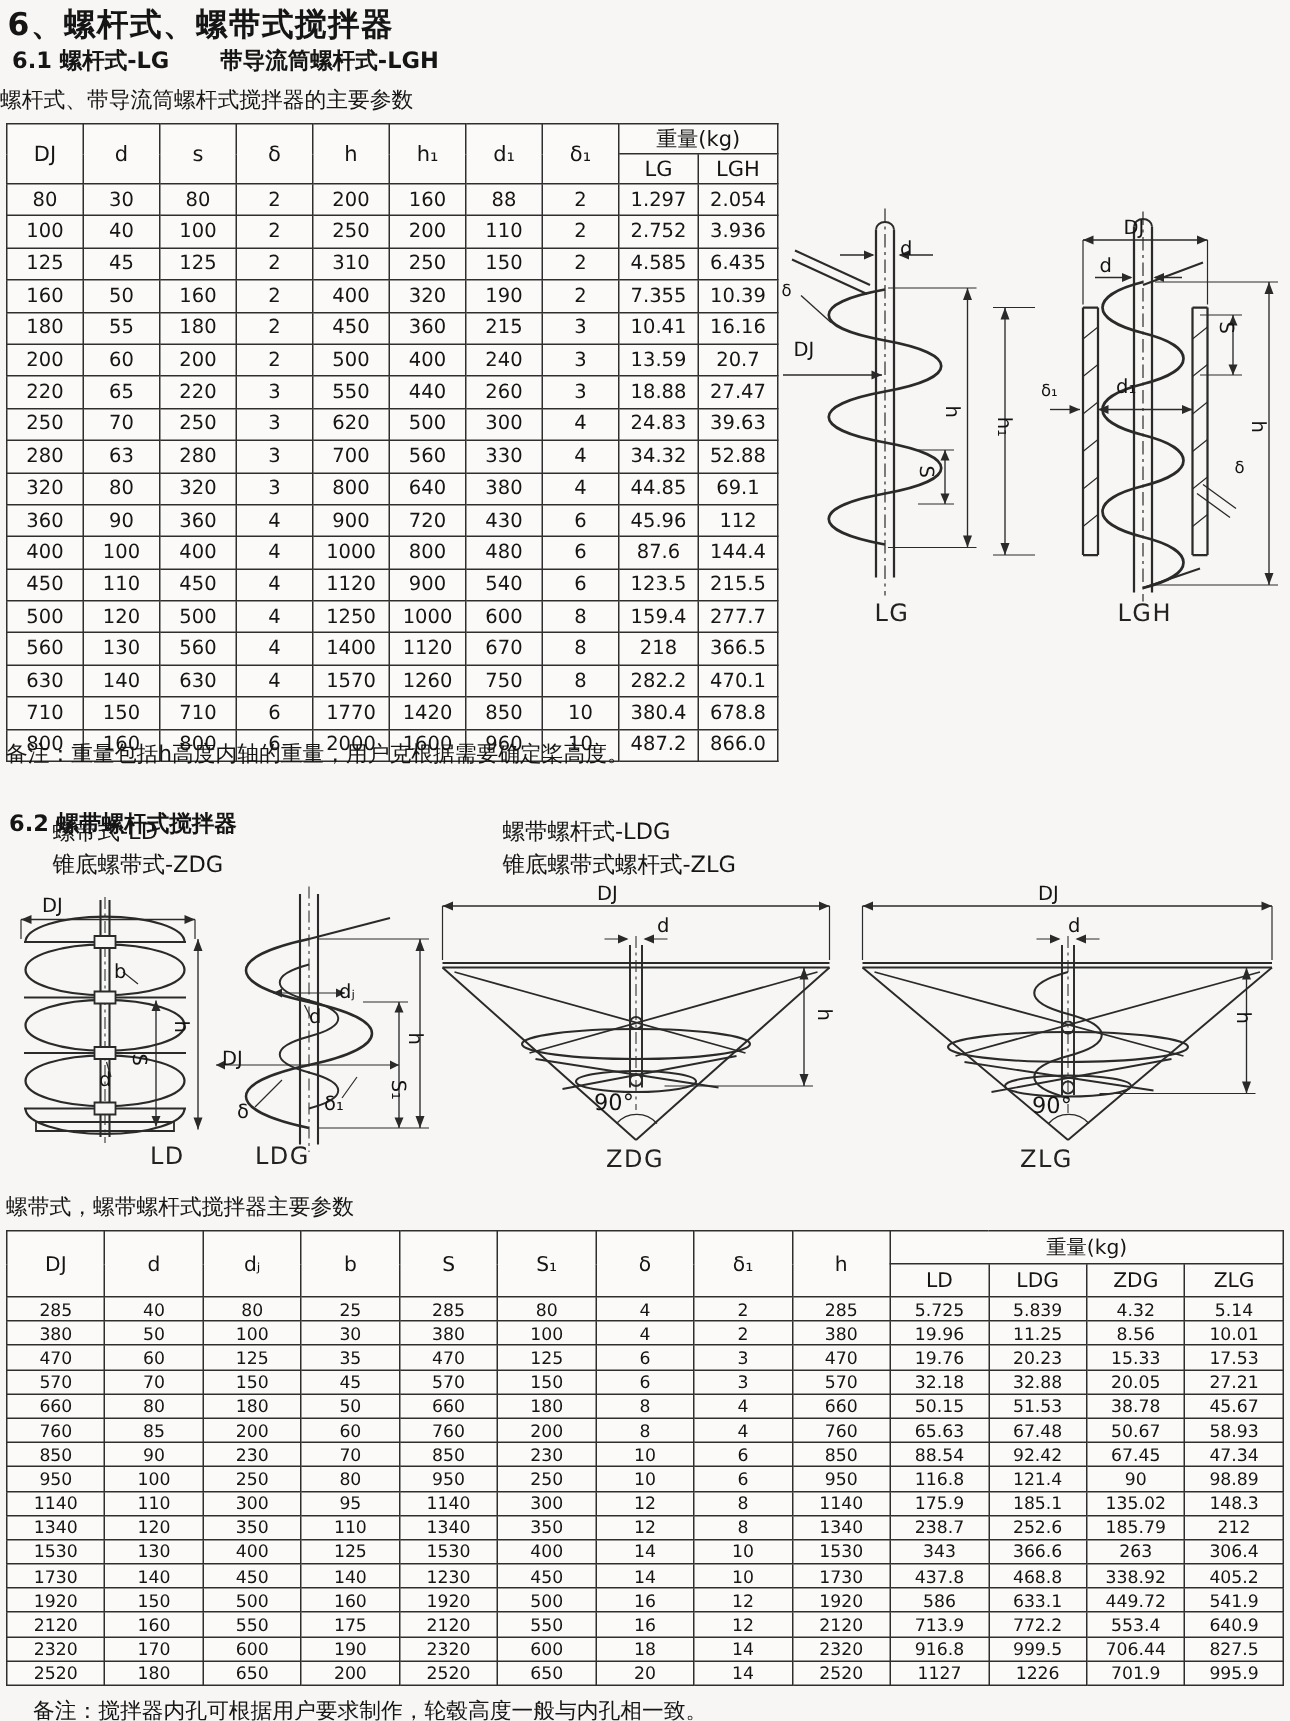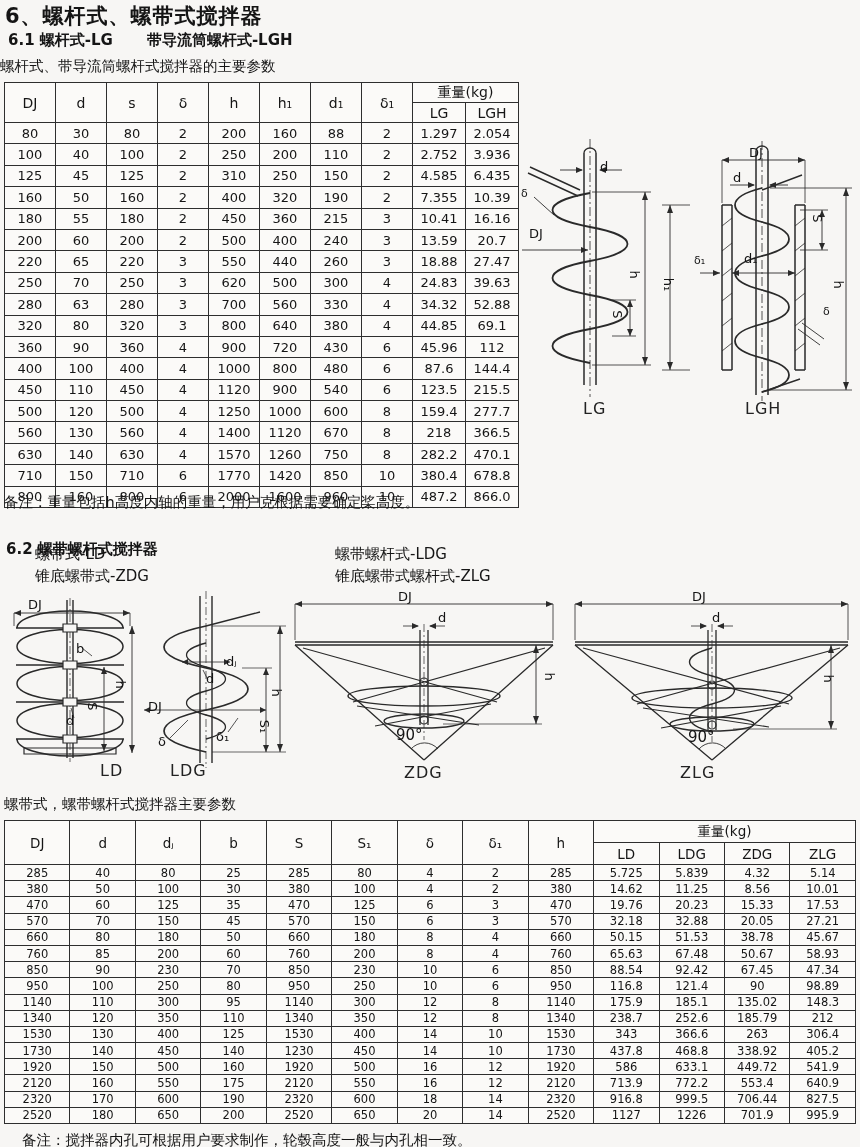--- a/index.html
+++ b/index.html
@@ -522,21 +522,21 @@
       <tr>
         <td>380</td>
         <td>50</td>
         <td>100</td>
         <td>30</td>
         <td>380</td>
         <td>100</td>
         <td>4</td>
         <td>2</td>
         <td>380</td>
-        <td>14.62</td>
+        <td>19.96</td>
         <td>11.25</td>
         <td>8.56</td>
         <td>10.01</td>
       </tr>
       <tr>
         <td>470</td>
         <td>60</td>
         <td>125</td>
         <td>35</td>
         <td>470</td>

